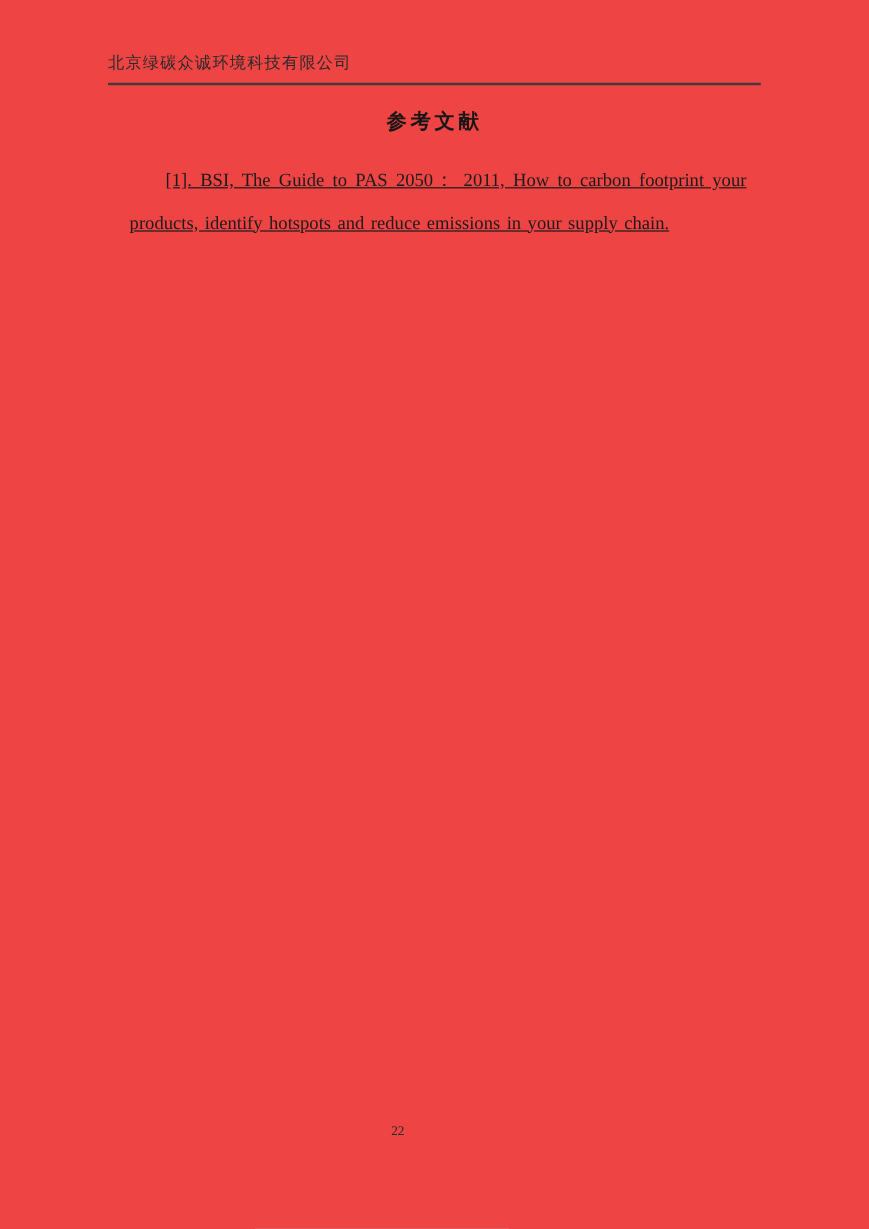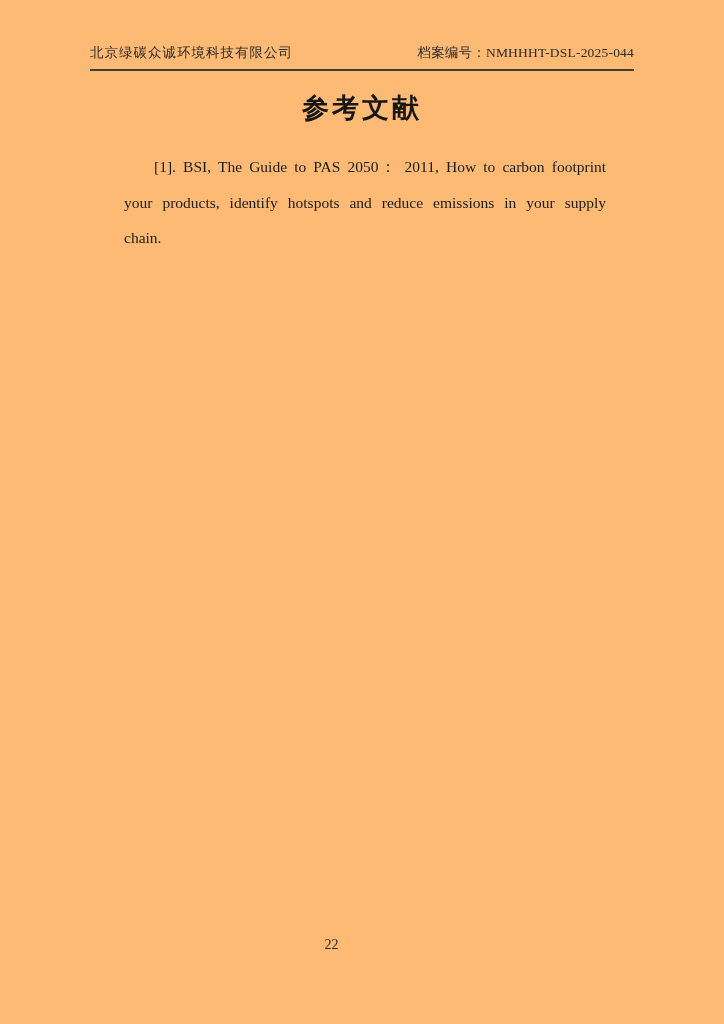--- a/index.html
+++ b/index.html
@@ -4,21 +4,21 @@
 <style>
   html, body { margin: 0; padding: 0; }
   body {
     width: 724px; height: 1024px;
     background: #e8e8e8;
     font-family: "Liberation Serif", "DejaVu Serif", serif;
   }
   .page {
     position: relative;
     width: 724px; height: 1024px;
-    background: #fdba74;
+    background: #ef4444;
     color: #1e1e1e;
     overflow: hidden;
   }
   .header {
     position: absolute;
     top: 44px; left: 90px; width: 544px;
     display: flex;
     justify-content: space-between;
     align-items: baseline;
     border-bottom: 2px solid #3d3d3d;
@@ -26,54 +26,54 @@
     font-size: 13.5px;
     color: #2a2a2a;
     white-space: nowrap;
   }
   .header .company { letter-spacing: 1px; }
   .header .docno { letter-spacing: 0.2px; }
   .title {
     position: absolute;
     top: 90px; left: 0; width: 724px;
     text-align: center;
-    font-size: 27px;
+    font-size: 17px;
     font-weight: bold;
     letter-spacing: 3px;
     color: #161616;
   }
   .content {
     position: absolute;
     top: 133px; left: 108px; width: 514px;
     font-size: 15.5px;
     line-height: 35.5px;
     text-align: justify;
     color: #1b1b1b;
   }
   .content p {
-    margin: 16px;
+    margin: 0;
     text-indent: 30px;
     word-spacing: 1.5px;
+    text-decoration: underline;
   }
   .footer {
     position: absolute;
     top: 937px; left: 0; width: 663px;
     text-align: center;
-    font-size: 14px;
+    font-size: 11px;
     color: #2a2a2a;
   }
 </style>
 </head>
 <body>
 
 <div class="page">
 
   <div class="header">
     <span class="company">北京绿碳众诚环境科技有限公司</span>
-    <span class="docno"><span>档案编号：</span><span>NMHHHT-DSL-2025-044</span></span>
   </div>
 
   <div class="title">参考文献</div>
 
   <div class="content">
     <p>[1]. BSI, The Guide to PAS 2050： 2011, How to carbon footprint your products, identify hotspots and reduce emissions in your supply chain.</p>
   </div>
 
   <div class="footer">
     <span>22</span>

